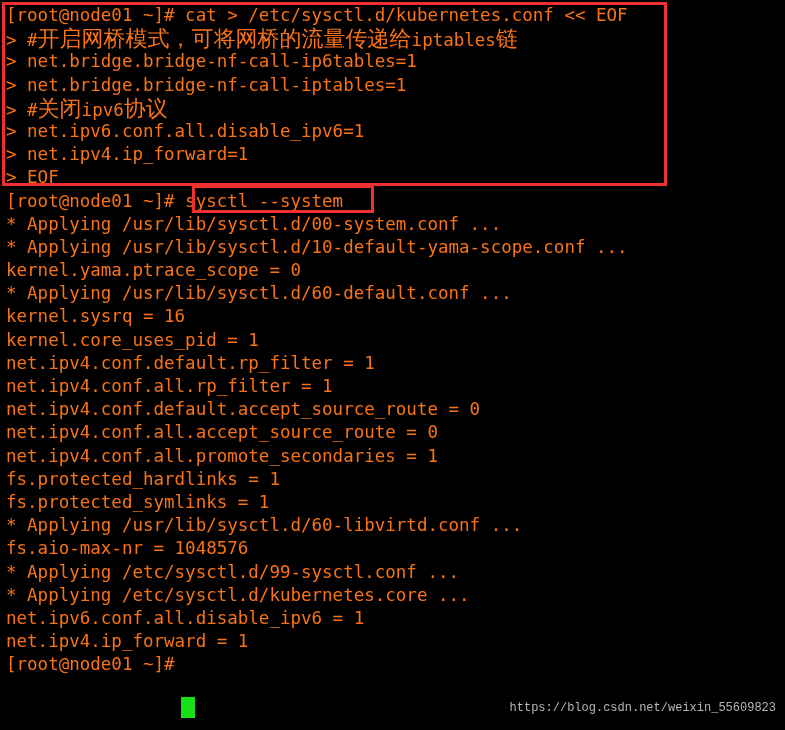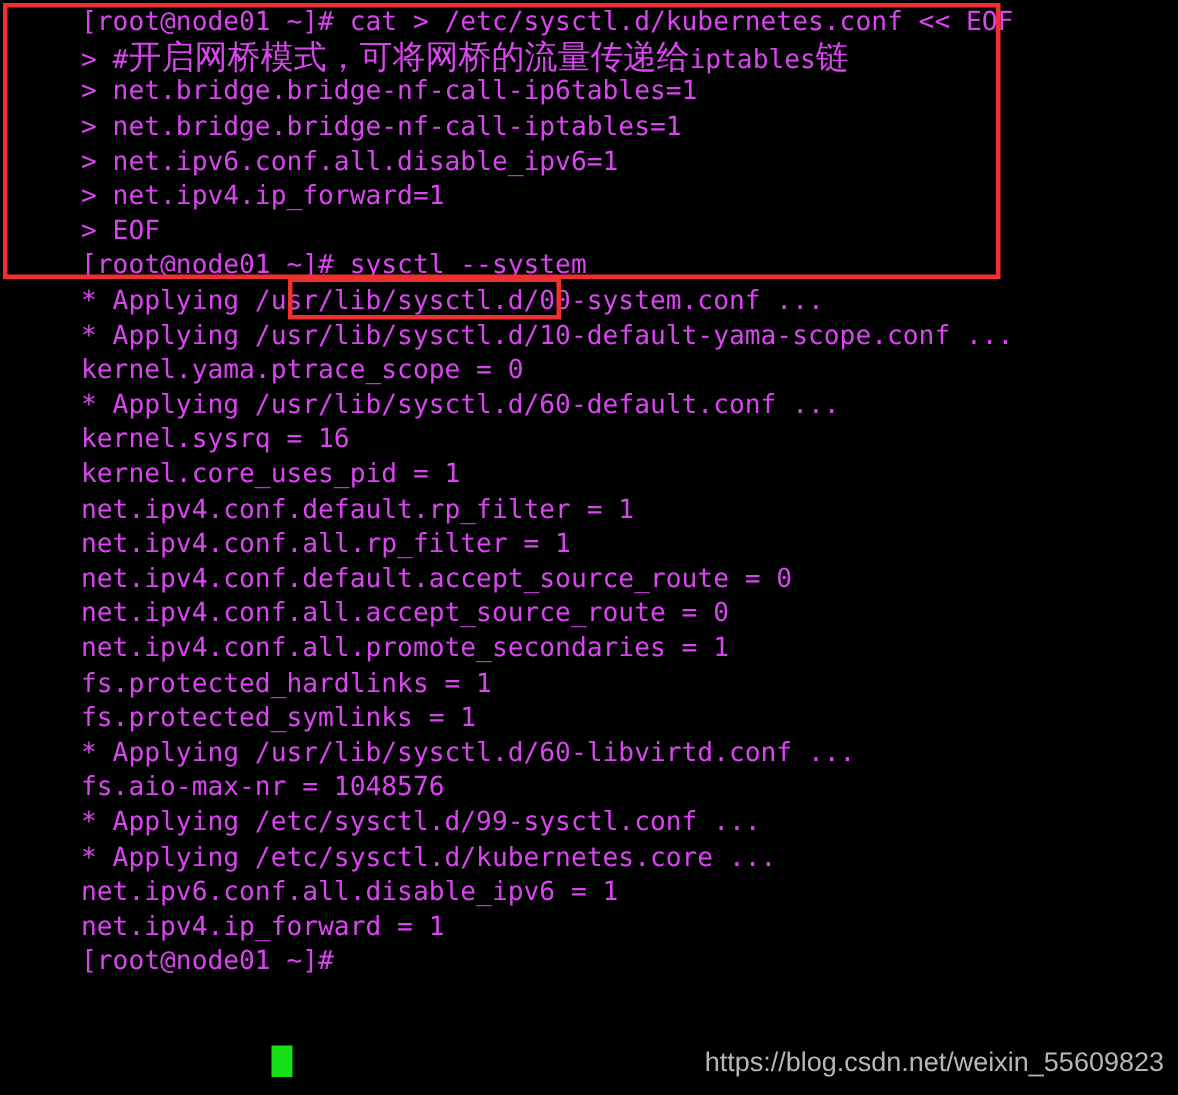--- a/index.html
+++ b/index.html
@@ -31,22 +31,21 @@
     left: 6px;
     top: 4px;
     width: 775px;
   }
 
   .line {
     white-space: pre;
     height: 23.2px;
     font-size: 17.5px;
     line-height: 23.2px;
-    color: #d946ef;
-    margin-left: 48px;
+    color: #f97316;
   }
 
   
   .cjk {
     font-family: "DejaVu Sans", "Liberation Sans", sans-serif;
     font-size: 22px;
   }
 
   .highlight-box {
     position: absolute;
@@ -75,36 +74,37 @@
     top: 697px;
     width: 14px;
     height: 21px;
     background: #18e018;
   }
 
   #watermark {
     position: absolute;
     right: 9px;
     top: 697px;
-    font-family: Liberation Sans, sans-serif;
-    font-size: 18px;
+    font-family: Liberation Mono, monospace;
+    font-size: 12px;
     color: #b6b6b6;
     white-space: pre;
   }
 </style>
 </head>
 <body>
 
 <div id="terminal">
 
   <div id="lines">
       <div class="line">[root@node01 ~]# cat &gt; /etc/sysctl.d/kubernetes.conf &lt;&lt; EOF</div>
       <div class="line">&gt; #<span class="cjk">开启网桥模式，可将网桥的流量传递给</span>iptables<span class="cjk">链</span></div>
       <div class="line">&gt; net.bridge.bridge-nf-call-ip6tables=1</div>
       <div class="line">&gt; net.bridge.bridge-nf-call-iptables=1</div>
+      <div class="line">&gt; #<span class="cjk">关闭</span>ipv6<span class="cjk">协议</span></div>
       <div class="line">&gt; net.ipv6.conf.all.disable_ipv6=1</div>
       <div class="line">&gt; net.ipv4.ip_forward=1</div>
       <div class="line">&gt; EOF</div>
       <div class="line">[root@node01 ~]# sysctl --system</div>
       <div class="line">* Applying /usr/lib/sysctl.d/00-system.conf ...</div>
       <div class="line">* Applying /usr/lib/sysctl.d/10-default-yama-scope.conf ...</div>
       <div class="line">kernel.yama.ptrace_scope = 0</div>
       <div class="line">* Applying /usr/lib/sysctl.d/60-default.conf ...</div>
       <div class="line">kernel.sysrq = 16</div>
       <div class="line">kernel.core_uses_pid = 1</div>

